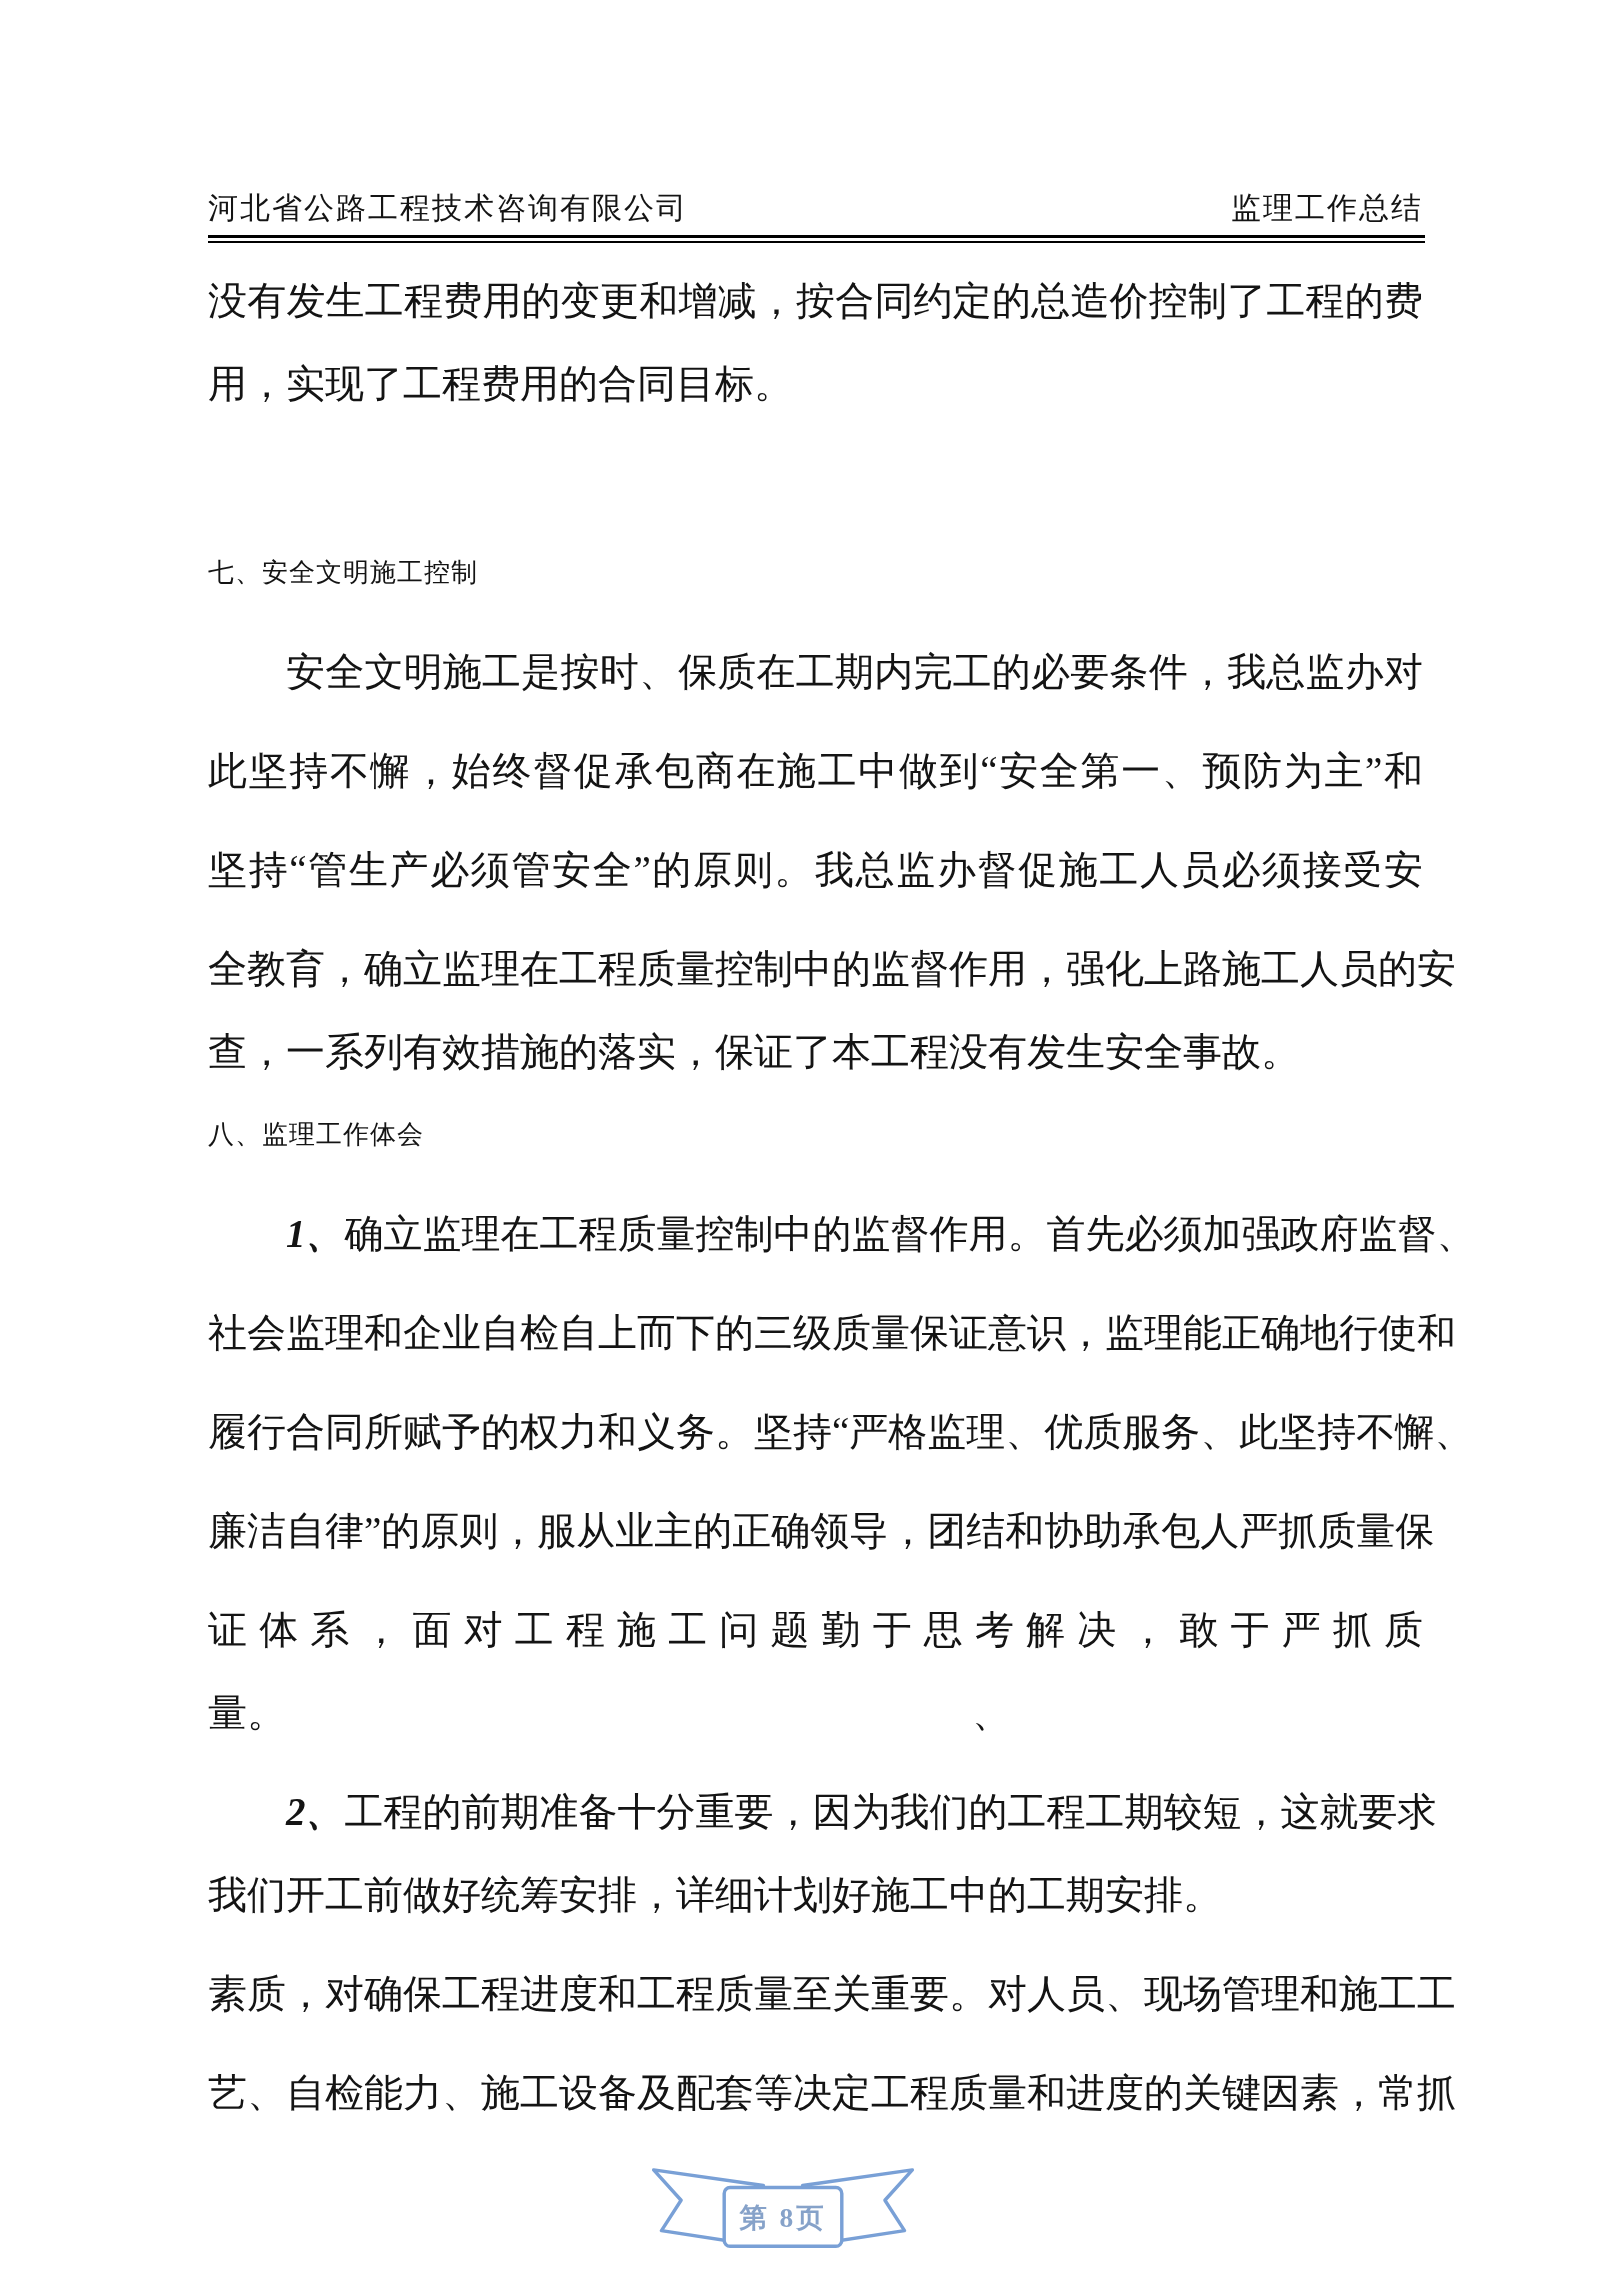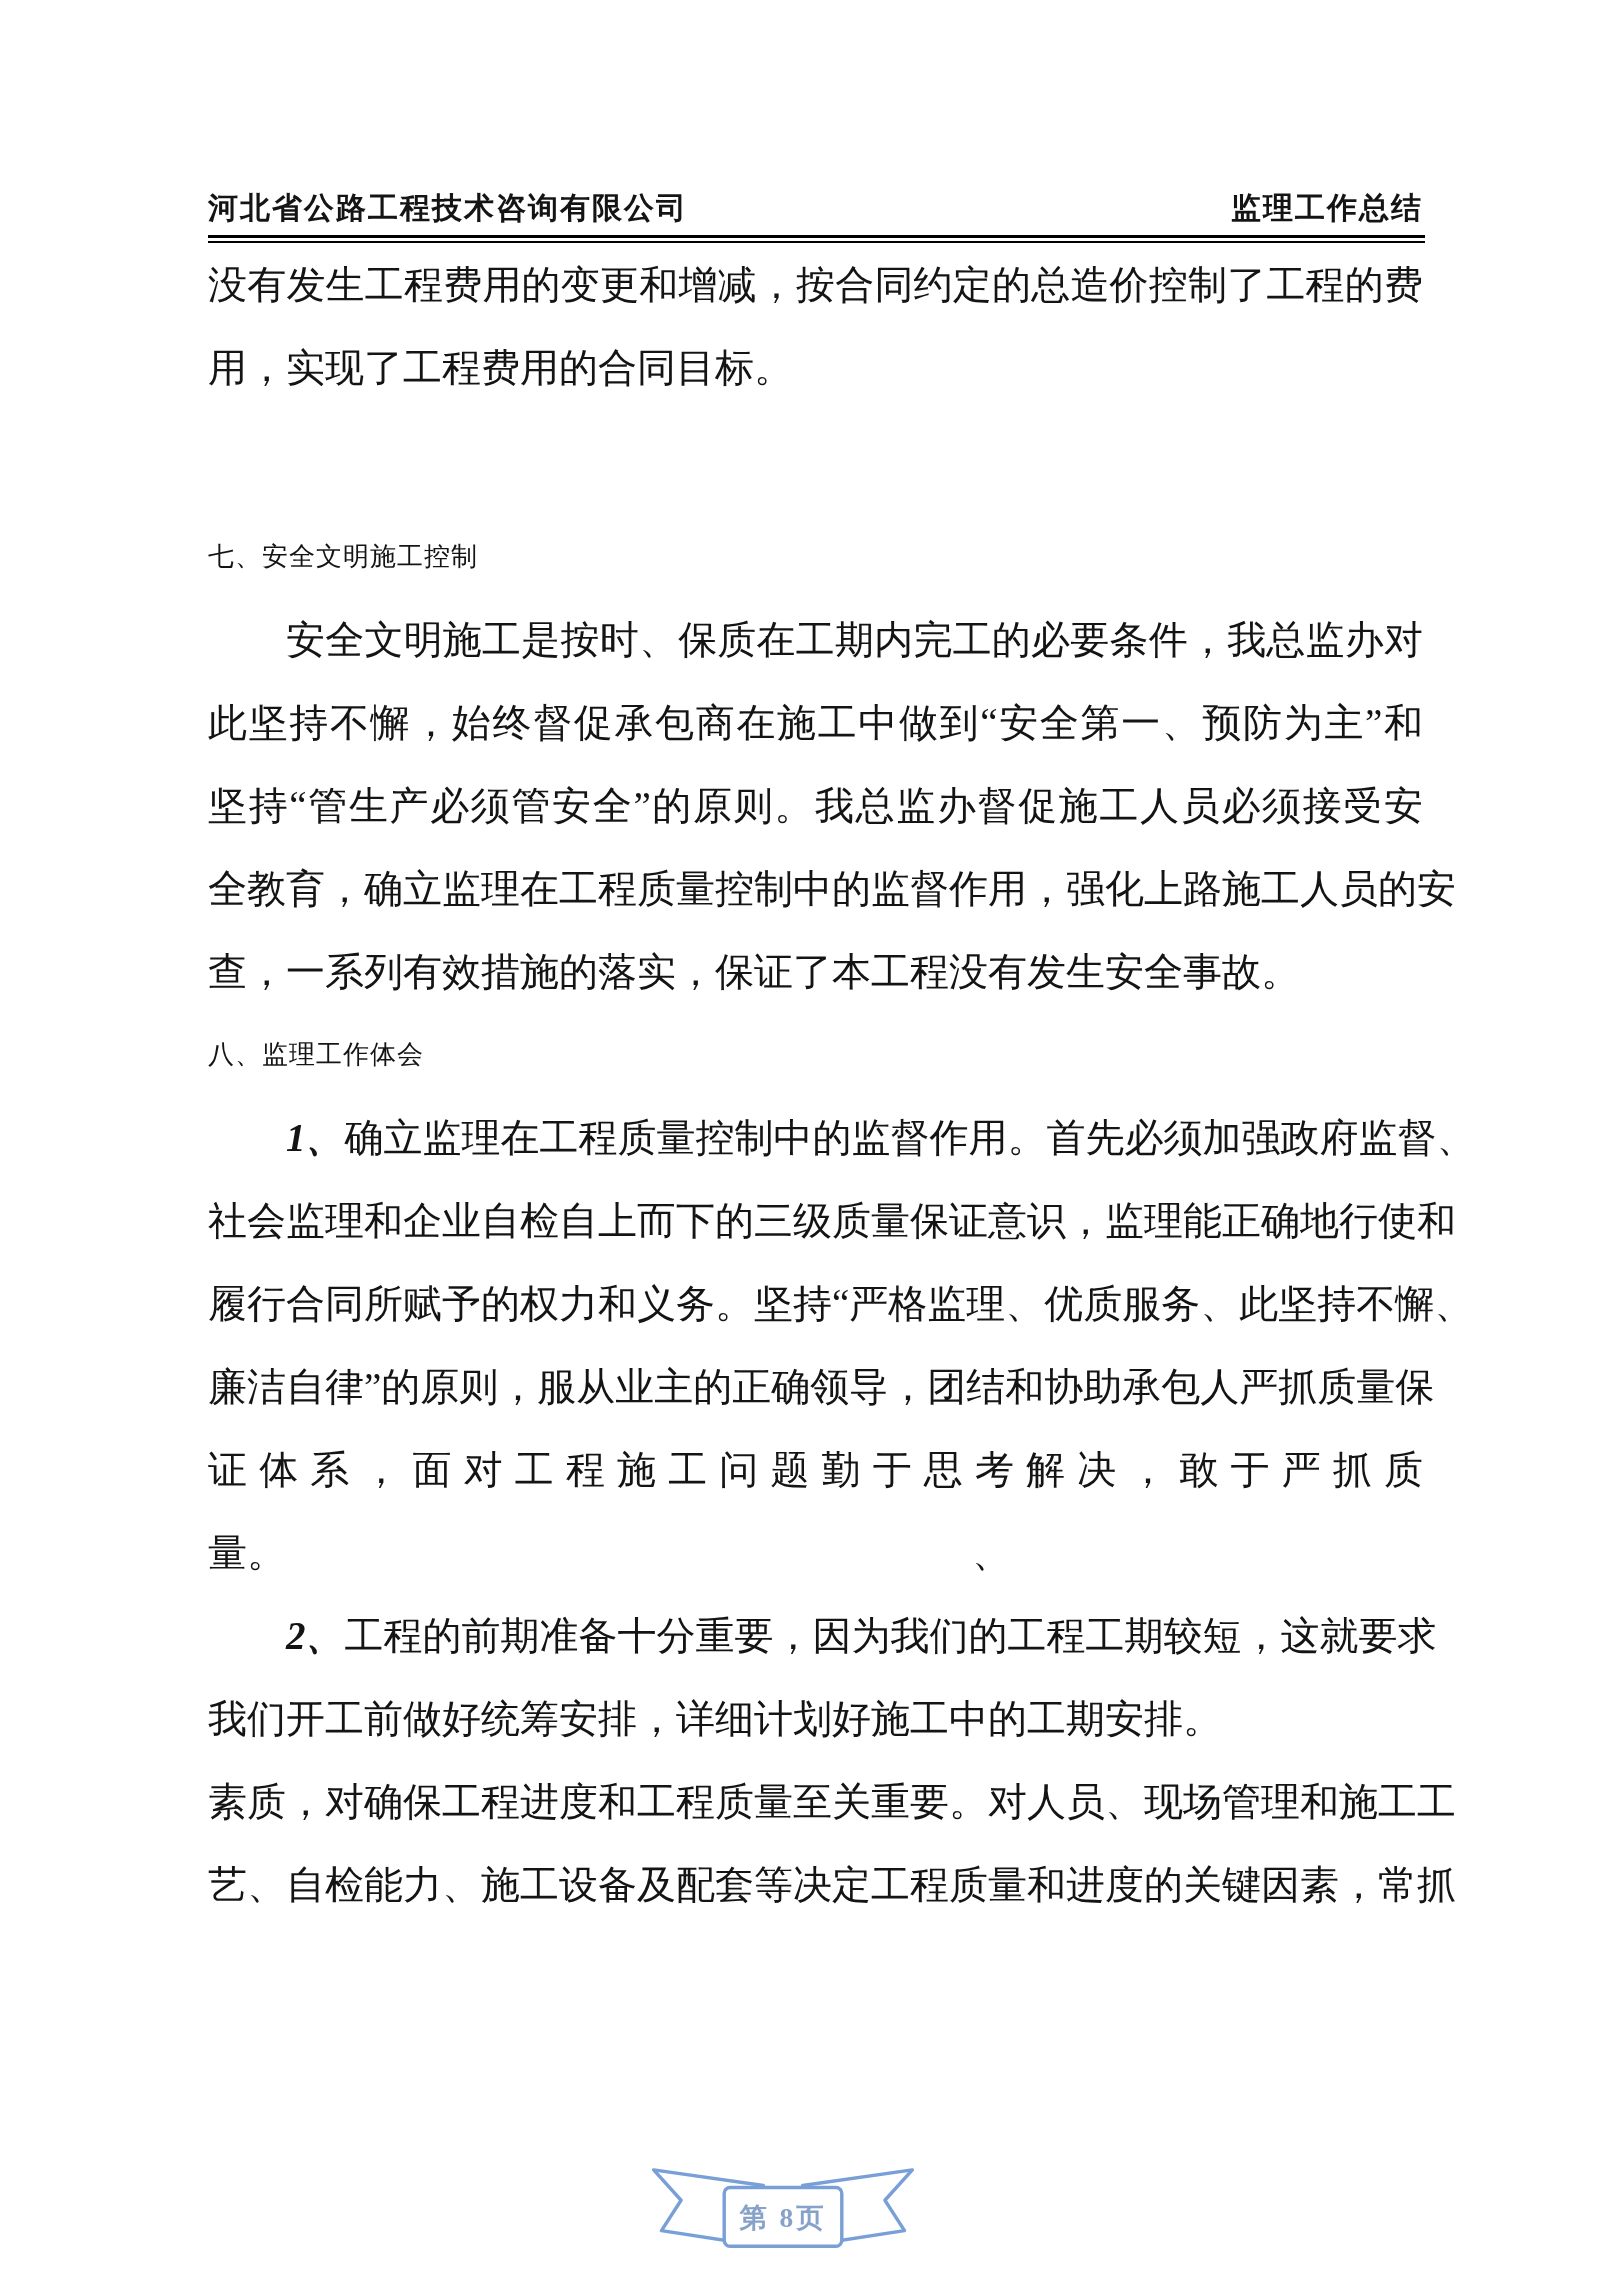--- a/index.html
+++ b/index.html
@@ -4,34 +4,34 @@
 <style>
   html,body{margin:0;padding:0;}
   body{
     width:1621px;height:2293px;position:relative;background:#ffffff;
     font-family:"Liberation Serif","DejaVu Serif",serif;color:#141414;
     overflow:hidden;
   }
   .page-header{
     position:absolute;left:208px;top:188px;width:1215px;
     display:flex;justify-content:space-between;align-items:flex-end;
-    font-size:30px;font-weight:700;letter-spacing:2px;white-space:nowrap;text-align:center;
+    font-size:30px;font-weight:400;letter-spacing:2px;white-space:nowrap;text-align:center;
   }
   .header-rule{
     position:absolute;left:208px;top:235px;width:1217px;height:2.9px;
     border-top:3.9px solid #000;border-bottom:2.9px solid #000;background:#fff;
   }
   .content{
     position:absolute;left:208px;top:243px;width:1215px;
     font-size:39px;
   }
   .line{
     height:83px;line-height:83px;white-space:nowrap;overflow:visible;
   }
-  .j{text-align:justify;text-align-last:justify;}
+  .j{text-align:justify;text-align-last:justify;margin-top:16px;}
   .indent{text-indent:78px;}
   .heading{font-weight:normal;font-size:26px;letter-spacing:1px;}
   .spacer{height:106px;}
   .num{font-weight:bold;font-style:italic;font-family:"Liberation Serif",serif;}
   .stray{margin-left:686px;}
   .page-footer{
     position:absolute;left:626px;top:2164px;width:314px;height:98px;font-weight:bold;
   }
   .ribbon-stroke{fill:#ffffff;stroke:#79a0d6;stroke-width:3.5;stroke-linejoin:round;}
   .ribbon-text{fill:#86a2c9;font-size:28px;letter-spacing:3px;

